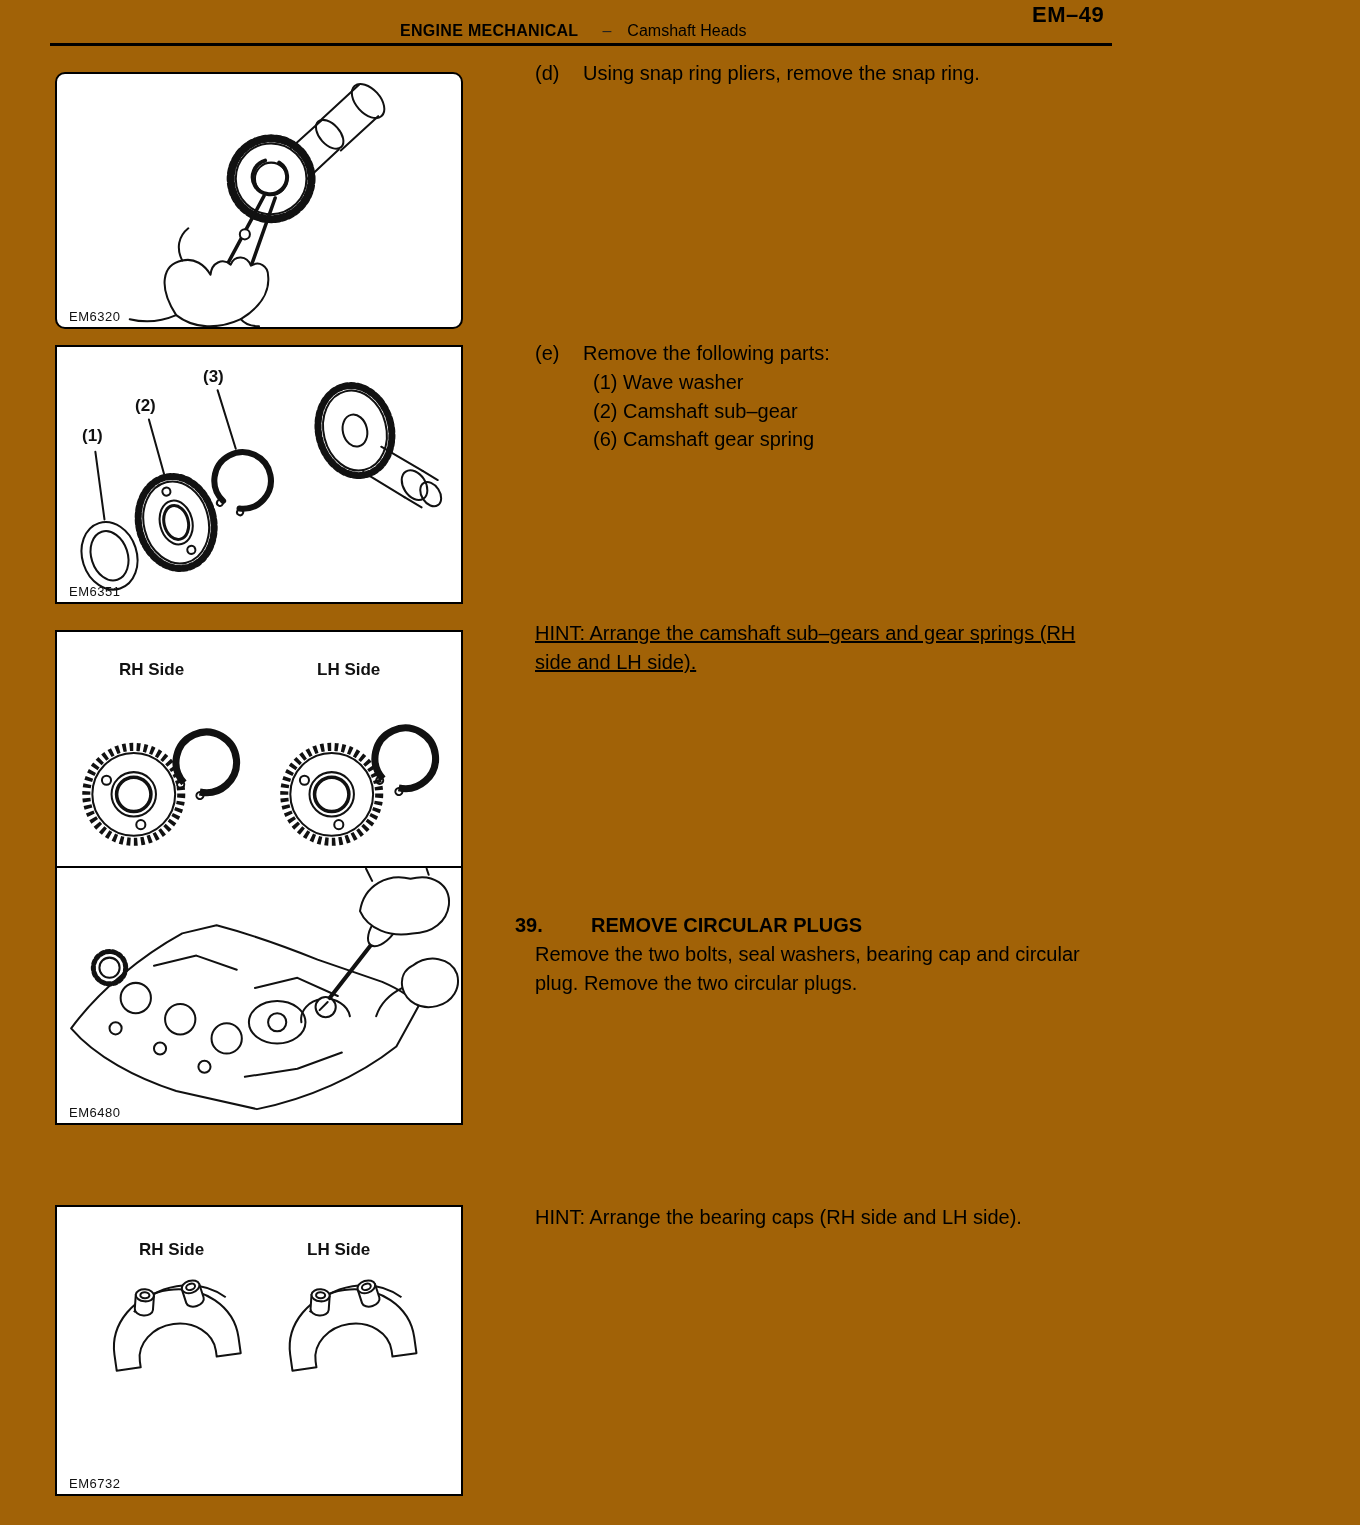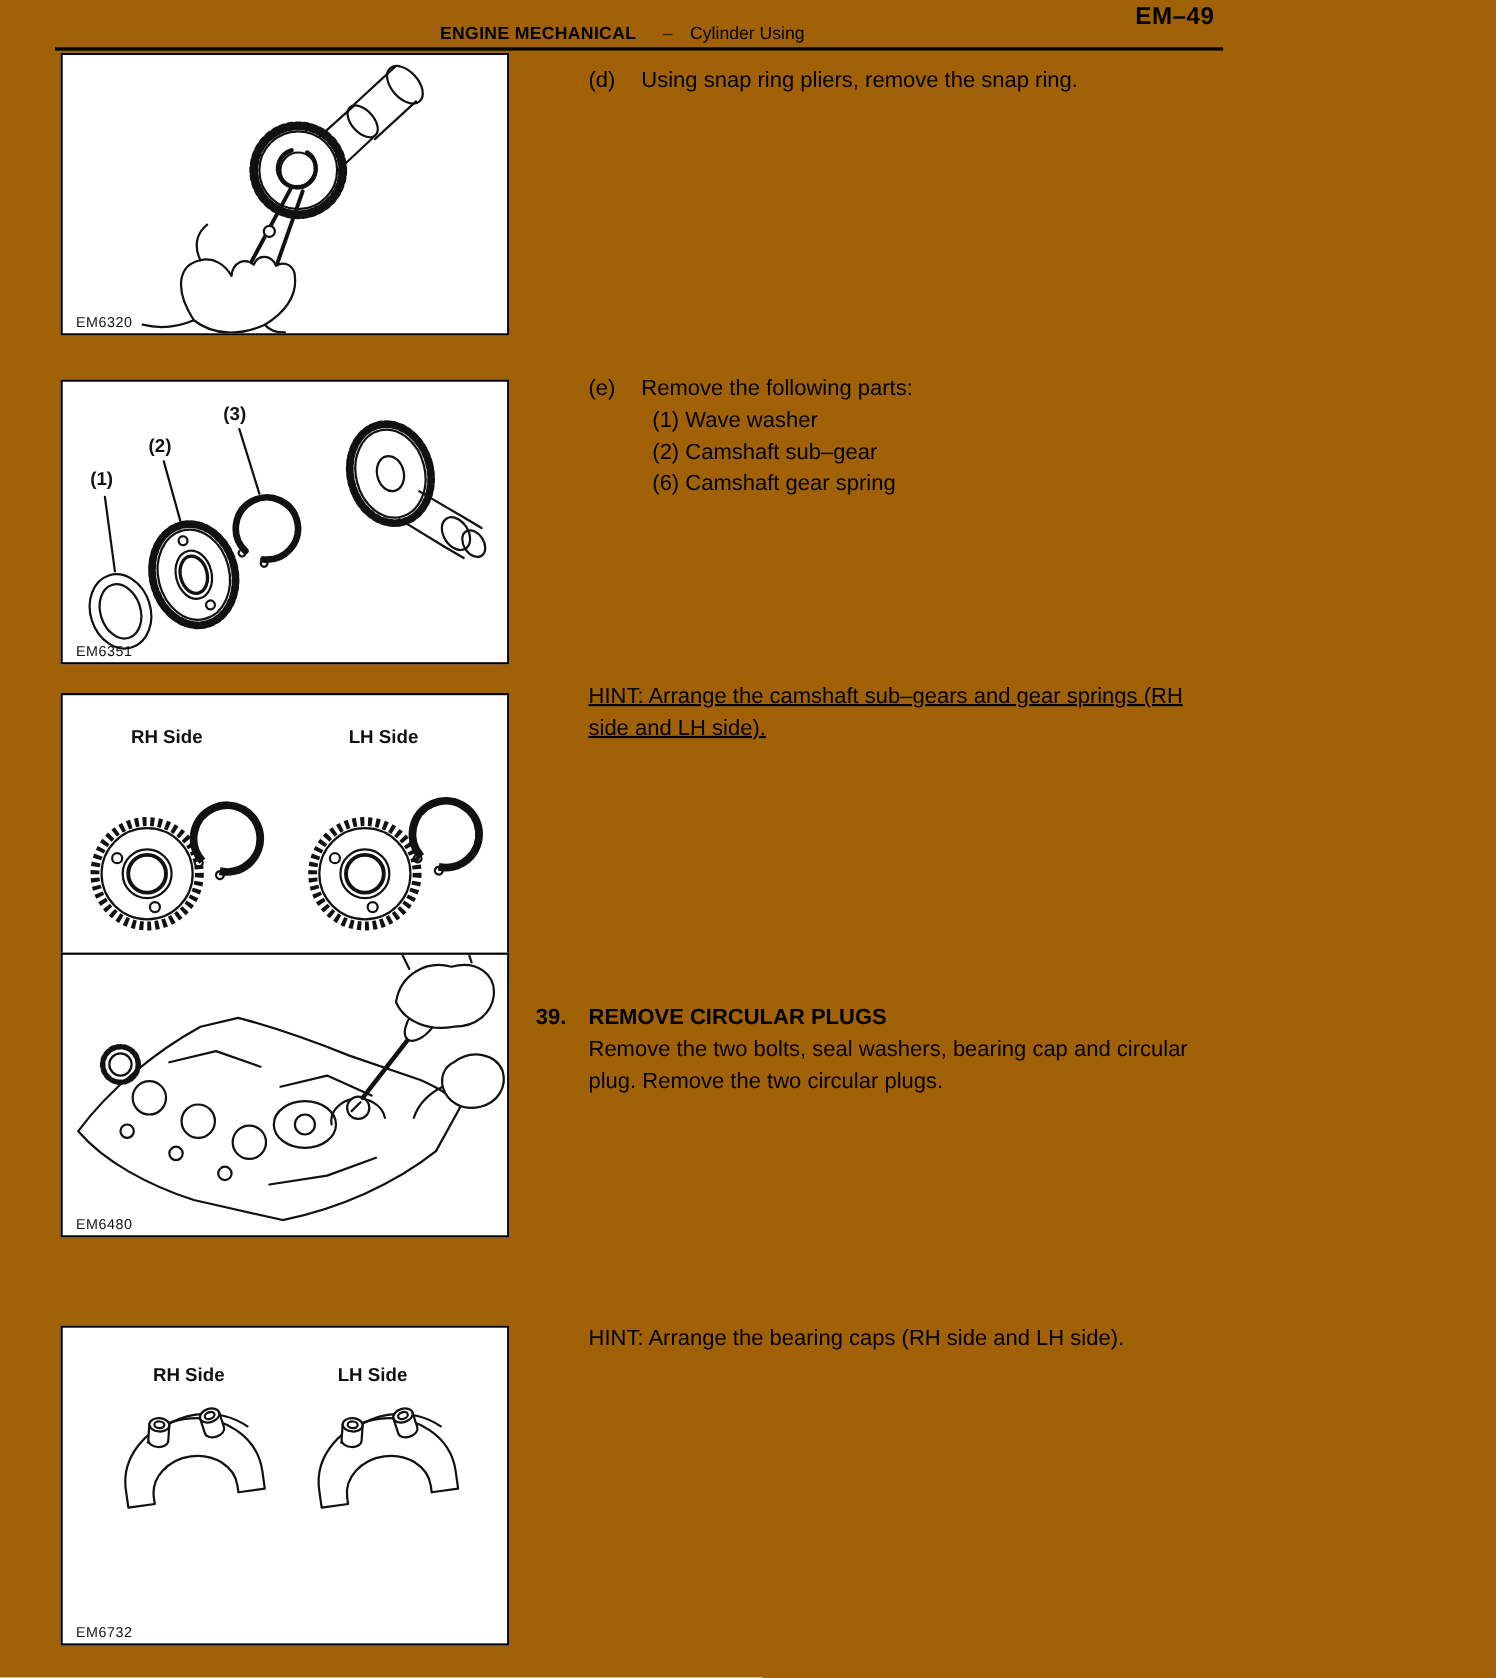--- a/index.html
+++ b/index.html
@@ -16,37 +16,37 @@
   .rule{position:absolute;top:43px;left:50px;width:1062px;height:2.5px;background:#000;}
   .figure{position:absolute;left:55px;width:404px;border:2px solid #000;background:#fff;}
   .figure svg{position:absolute;left:0;top:0;width:100%;height:100%;}
   .figcode{position:absolute;left:12px;bottom:3px;font-size:13px;letter-spacing:.5px;color:#111;}
   .figlabel{position:absolute;font-size:17px;font-weight:700;color:#111;}
   .txt{position:absolute;font-size:20px;line-height:29px;color:#000;}
   .step{display:flex;}
   .step .marker{width:48px;flex:none;}
   .sublist{margin-left:58px;}
   .sublist div{line-height:28.5px;}
-  .bold{font-weight:700;}
+  .bold{font-weight:700;margin-left:28px;}
   .body-indent{margin-left:48px;width:578px;}
 </style>
 </head>
 <body>
 
 <div class="page">
 
   <div class="pagenum">EM–49</div>
   <div class="runhead">
     <span class="sec">ENGINE MECHANICAL</span>
     <span class="dash">–</span>
-    <span class="sub">Cylinder Using</span>
+    <span class="sub">Camshaft Heads</span>
   </div>
   <div class="rule"></div>
 
-  <div class="figure" style="top:48px;height:253px;">
+  <div class="figure" style="top:72px;height:253px;border-radius:10px;">
     <svg viewBox="0 0 400 249">
       <g fill="none" stroke="#111" stroke-width="2" stroke-linecap="round" stroke-linejoin="round">
         <g>
           <ellipse cx="308" cy="26" rx="12" ry="20" transform="rotate(-42 308 26)"></ellipse>
           <path d="M299,10 L262,44"></path>
           <path d="M318,41 L281,75"></path>
           <ellipse cx="270" cy="59" rx="10" ry="17" transform="rotate(-42 270 59)"></ellipse>
           <path d="M262,45 L231,73"></path>
           <path d="M279,74 L248,103"></path>
         </g>

